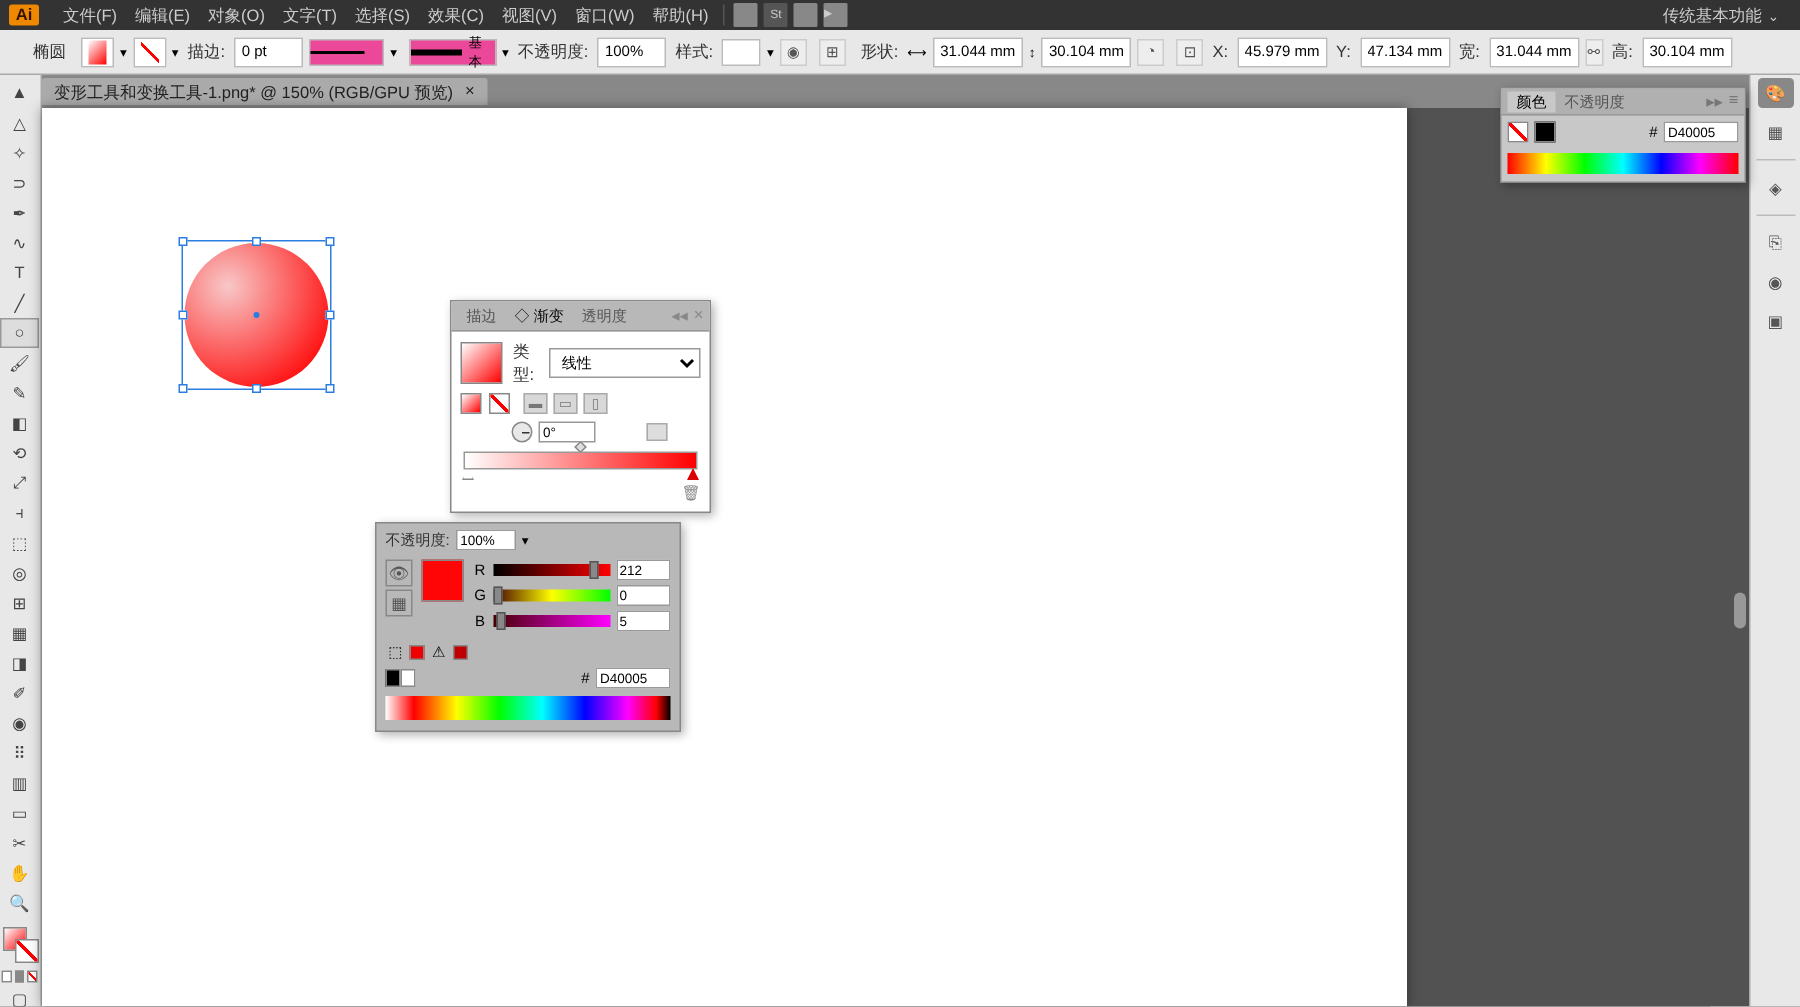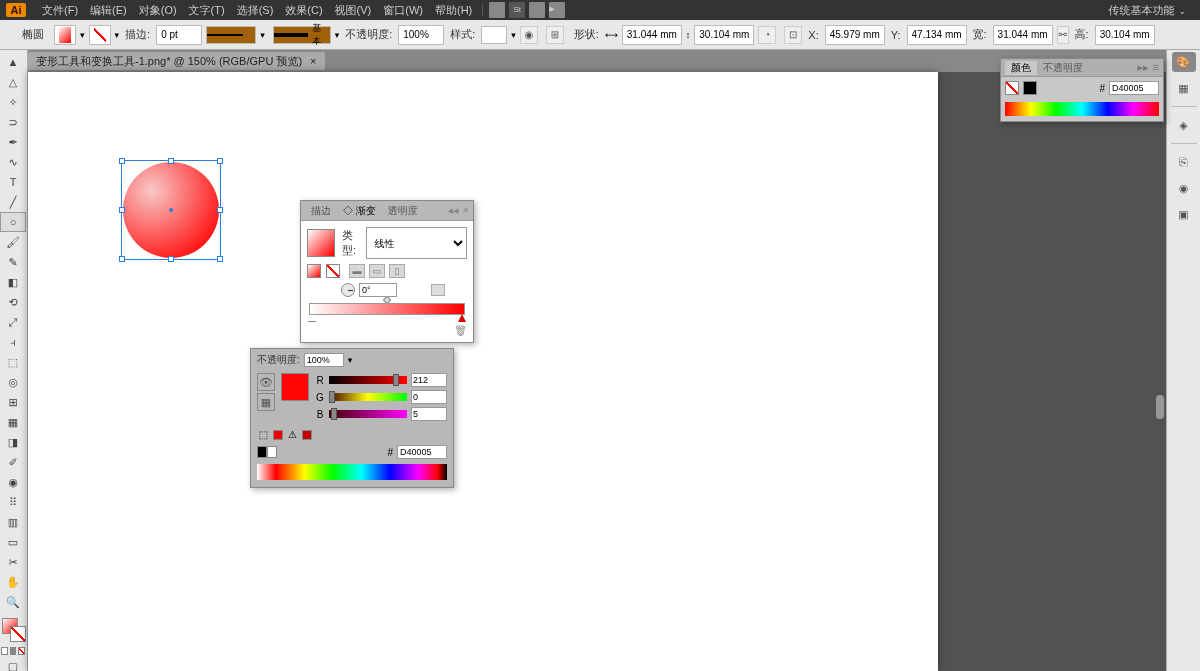--- a/index.html
+++ b/index.html
@@ -13,21 +13,21 @@
 .ws-arrow{margin-left:4px;font-size:9px}
 .ctrlbar{height:30px;background:#e8e8e8;border-bottom:1px solid #aaa;display:flex;align-items:center;padding:0 20px;gap:4px}
 .ctrlbar .btn{height:20px;border:1px solid #bbb;background:#fff;padding:0 4px;display:flex;align-items:center;font-size:10px}
 .ctrlbar .sw{width:22px;display:flex;align-items:center;justify-content:center}
 .grad-sw{width:16px;height:16px;background:linear-gradient(135deg,#fff,#ff0000)}
 .none-sw{width:16px;height:16px;background:#fff;position:relative}
 .none-sw::after{content:"";position:absolute;left:0;right:0;top:0;bottom:0;background:linear-gradient(45deg,transparent 45%,red 45%,red 55%,transparent 55%)}
 .lbl{color:#333;padding:0 2px}
 .inp{width:46px}
 .inp.w{width:60px}
-.prof{width:50px;height:18px;border:1px solid #bbb;background:#a16207;display:flex;align-items:center;justify-content:flex-start}
+.prof{width:50px;height:18px;border:1px solid #bbb;background:#ec4899;display:flex;align-items:center;justify-content:flex-start}
 .prof-line{width:36px;height:2px;background:#000}
 .dd{border:1px solid #bbb;background:#fff;height:18px;padding:0 3px}
 .ico{width:18px;height:18px;border:1px solid #ccc;background:#eee;display:flex;align-items:center;justify-content:center;font-size:10px;color:#555}
 .tabbar{height:22px;background:#888;display:flex;align-items:center;padding-left:28px}
 .doctab{background:#aaa;height:18px;padding:0 8px;display:flex;align-items:center;color:#222;font-size:10px;border-radius:2px 2px 0 0}
 .doctab .x{margin-left:8px;cursor:pointer}
 .main{position:absolute;top:72px;left:28px;right:60px;bottom:0;background:#525252}
 .canvas{position:absolute;top:0;left:0;width:910px;height:599px;background:#fff;box-shadow:0 0 8px rgba(0,0,0,.4)}
 .circle{position:absolute;left:95px;top:90px;width:96px;height:96px;border-radius:50%;background:radial-gradient(circle at 30% 30%,#f8c8c8,#ff1111 80%)}
 .sel{position:absolute;left:93px;top:88px;width:100px;height:100px;border:1px solid #2a7de1}
@@ -62,21 +62,21 @@
 .spectrum{height:14px;margin:3px 4px 5px;background:linear-gradient(to right,#ff0000,#ffff00,#00ff00,#00ffff,#0000ff,#ff00ff,#ff0000)}
 .gradpanel{position:absolute;top:200px;left:300px;width:174px;background:#ffffff;border:1px solid #888;box-shadow:2px 2px 6px rgba(0,0,0,.3)}
 .gtop{height:20px;background:#b8b8b8;display:flex;align-items:center;padding:0 4px;border-bottom:1px solid #999}
 .gtop .gtab{padding:0 6px;font-size:10px;color:#555}
 .gtop .gtab.act{color:#000}
 .gtop .gright{margin-left:auto;display:flex;gap:4px;color:#888;font-size:10px}
 .gbody{padding:6px}
 .grow{display:flex;align-items:center;gap:5px;margin-bottom:5px}
 .gbig{width:28px;height:28px;border:1px solid #888;background:linear-gradient(135deg,#fff,#ff0000)}
 .gtype{flex:1}
-.gsel{width:100%;height:32px;border:1px solid #999;background:#fff;font-size:10px;padding:1px 3px}
+.gsel{width:100%;height:20px;border:1px solid #999;background:#fff;font-size:10px;padding:1px 3px}
 .gsmall{width:14px;height:14px;border:1px solid #888;background:linear-gradient(135deg,#fff,#ff0000)}
 .gicos{display:flex;gap:4px}
 .gico{width:16px;height:14px;border:1px solid #aaa;background:#d8d8d8;display:flex;align-items:center;justify-content:center;font-size:9px;color:#777}
 .angrow{display:flex;align-items:center;gap:4px;margin-bottom:6px;padding-left:34px}
 .angdial{width:14px;height:14px;border:1px solid #888;border-radius:50%;background:#e8e8e8;position:relative}
 .angdial::after{content:"";position:absolute;top:50%;left:50%;width:5px;height:1px;background:#333}
 .angin{width:38px;height:14px;border:1px solid #999;background:#fff;font-size:9px;padding:0 2px}
 .aspico{width:14px;height:12px;border:1px solid #aaa;background:#ddd;margin-left:30px}
 .gslider{height:12px;margin:4px 2px 2px;background:linear-gradient(to right,#fff,#ff0000);position:relative;border:1px solid #999}
 .gstop{position:absolute;bottom:-8px;width:8px;height:8px;background:#888;clip-path:polygon(50% 0,100% 100%,0 100%)}

